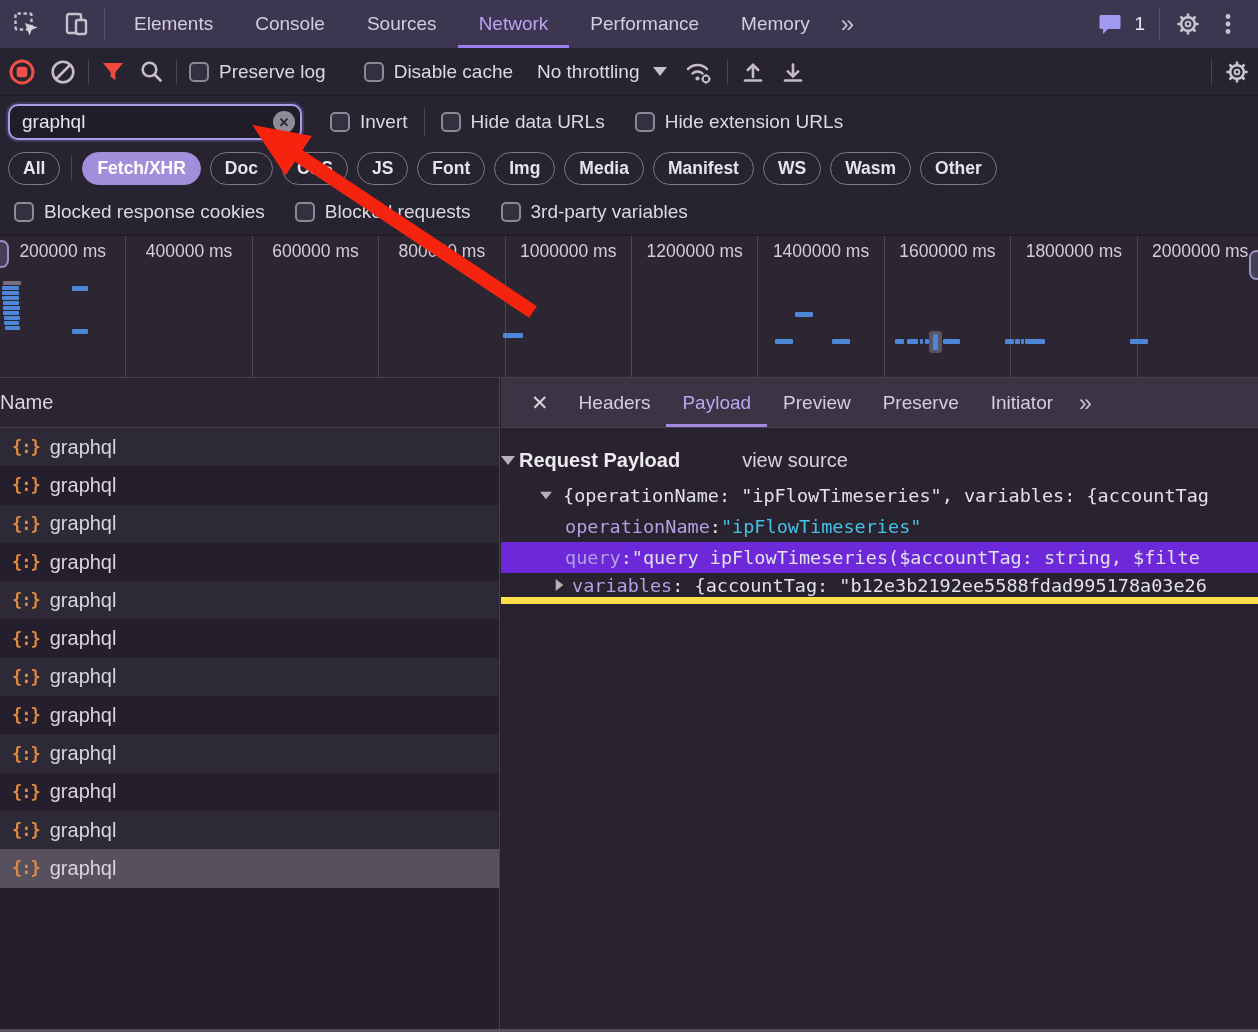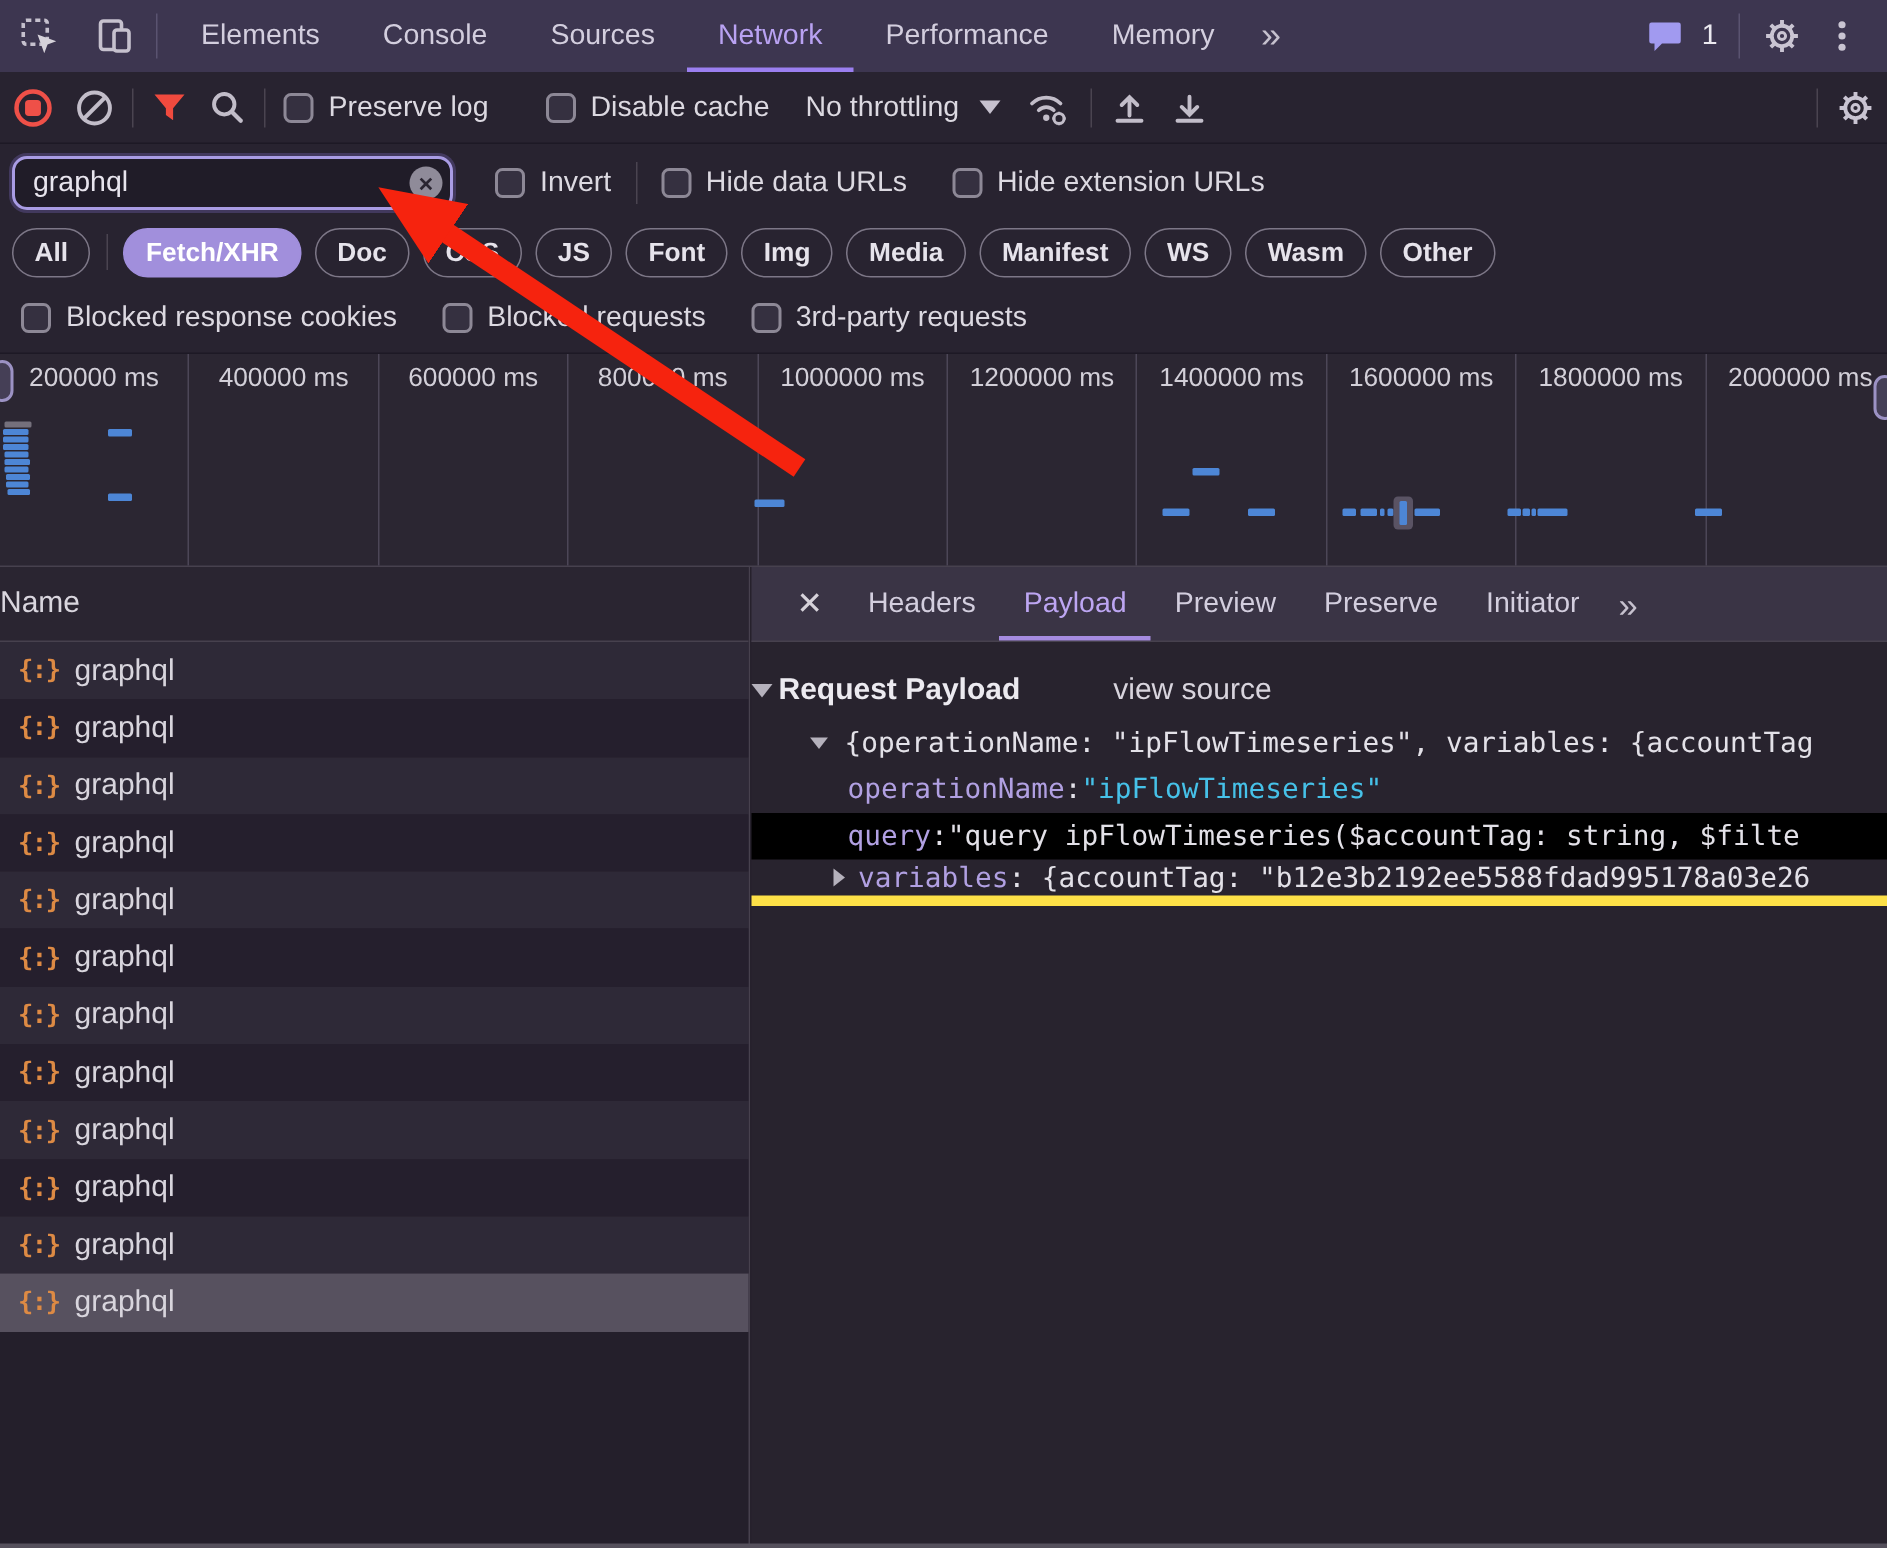--- a/index.html
+++ b/index.html
@@ -100,21 +100,21 @@
     border-top:9px solid #b5b1bc; margin-right:4px; flex:none; }
   .tri-right { width:0; height:0; border-top:7px solid transparent; border-bottom:7px solid transparent;
     border-left:9px solid #b5b1bc; flex:none; }
   .payload-title { font-size:20px; font-weight:bold; color:#eceaf0; }
   .view-source { font-size:20px; color:#d8d4dd; margin-left:62px; }
   .code { font-family:"DejaVu Sans Mono", monospace; font-size:18.5px; color:#d3d0da; white-space:nowrap; }
   .pl-row { height:31px; display:flex; align-items:center; overflow:hidden; }
   .pl-key { color:#b1a0e2; }
   .pl-str { color:#46c1e8; }
   .pl-plain { color:#e3e1e8; }
-  .pl-highlight { background:#000000; }
+  .pl-highlight { background:#6d28d9; }
   .pl-sep { border-bottom:7px solid #fde047; }
   .indent1 { padding-left:38px; } .indent2 { padding-left:64px; } .indent3 { padding-left:54px; }
 
   .bottom-edge { left:0; top:1029px; width:1258px; height:3px; background:#55505c; }
 
   .arrow-overlay { position:absolute; left:0; top:0; width:1258px; height:1032px;
     pointer-events:none; z-index:60; }
   svg.icon { display:block; }
 </style>
 </head>
@@ -289,21 +289,21 @@
     <div class="cb-group">
       <span class="cb"></span>
       <span class="cb-label">Blocked response cookies</span>
     </div>
     <div class="cb-group">
       <span class="cb"></span>
       <span class="cb-label">Blocked requests</span>
     </div>
     <div class="cb-group">
       <span class="cb"></span>
-      <span class="cb-label">3rd-party requests</span>
+      <span class="cb-label">3rd-party variables</span>
     </div>
   </div>
 
   <div class="timeline abs" id="timeline">
     <div class="tl-cols" id="tl-cols">
         <div class="tl-col">
           <div class="tl-label">200000 ms</div>
         </div>
         <div class="tl-col">
           <div class="tl-label">400000 ms</div>

